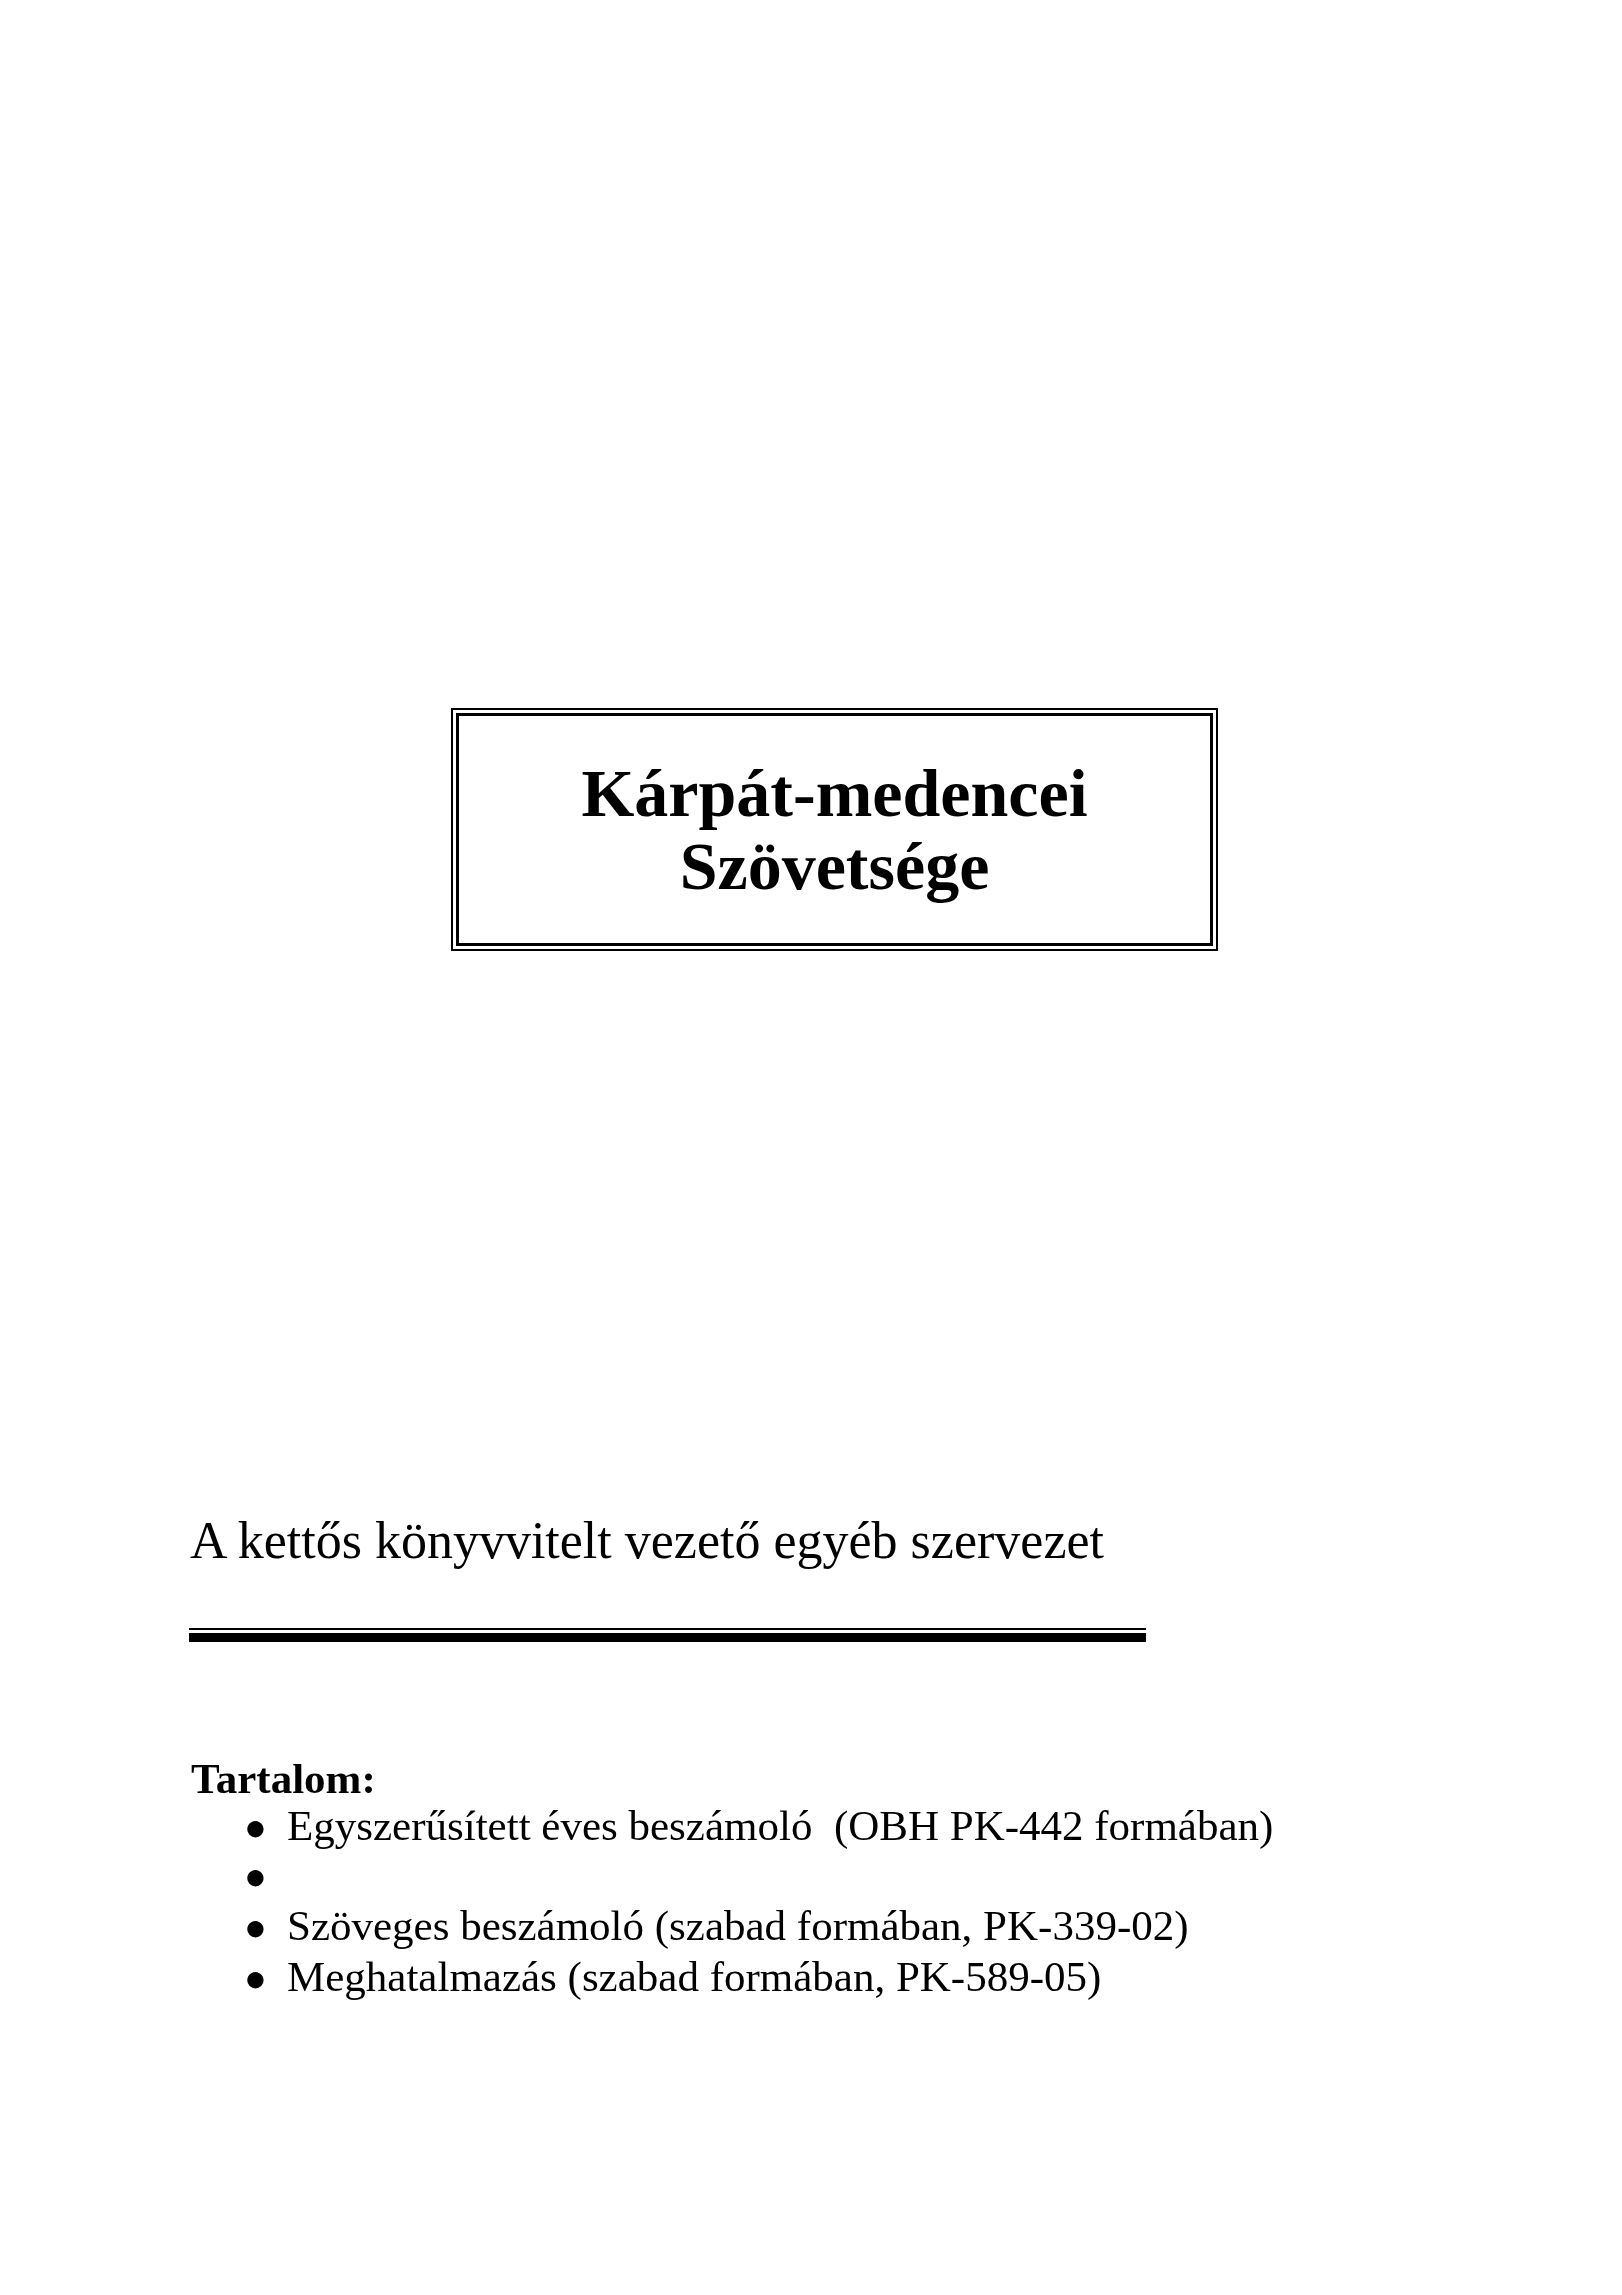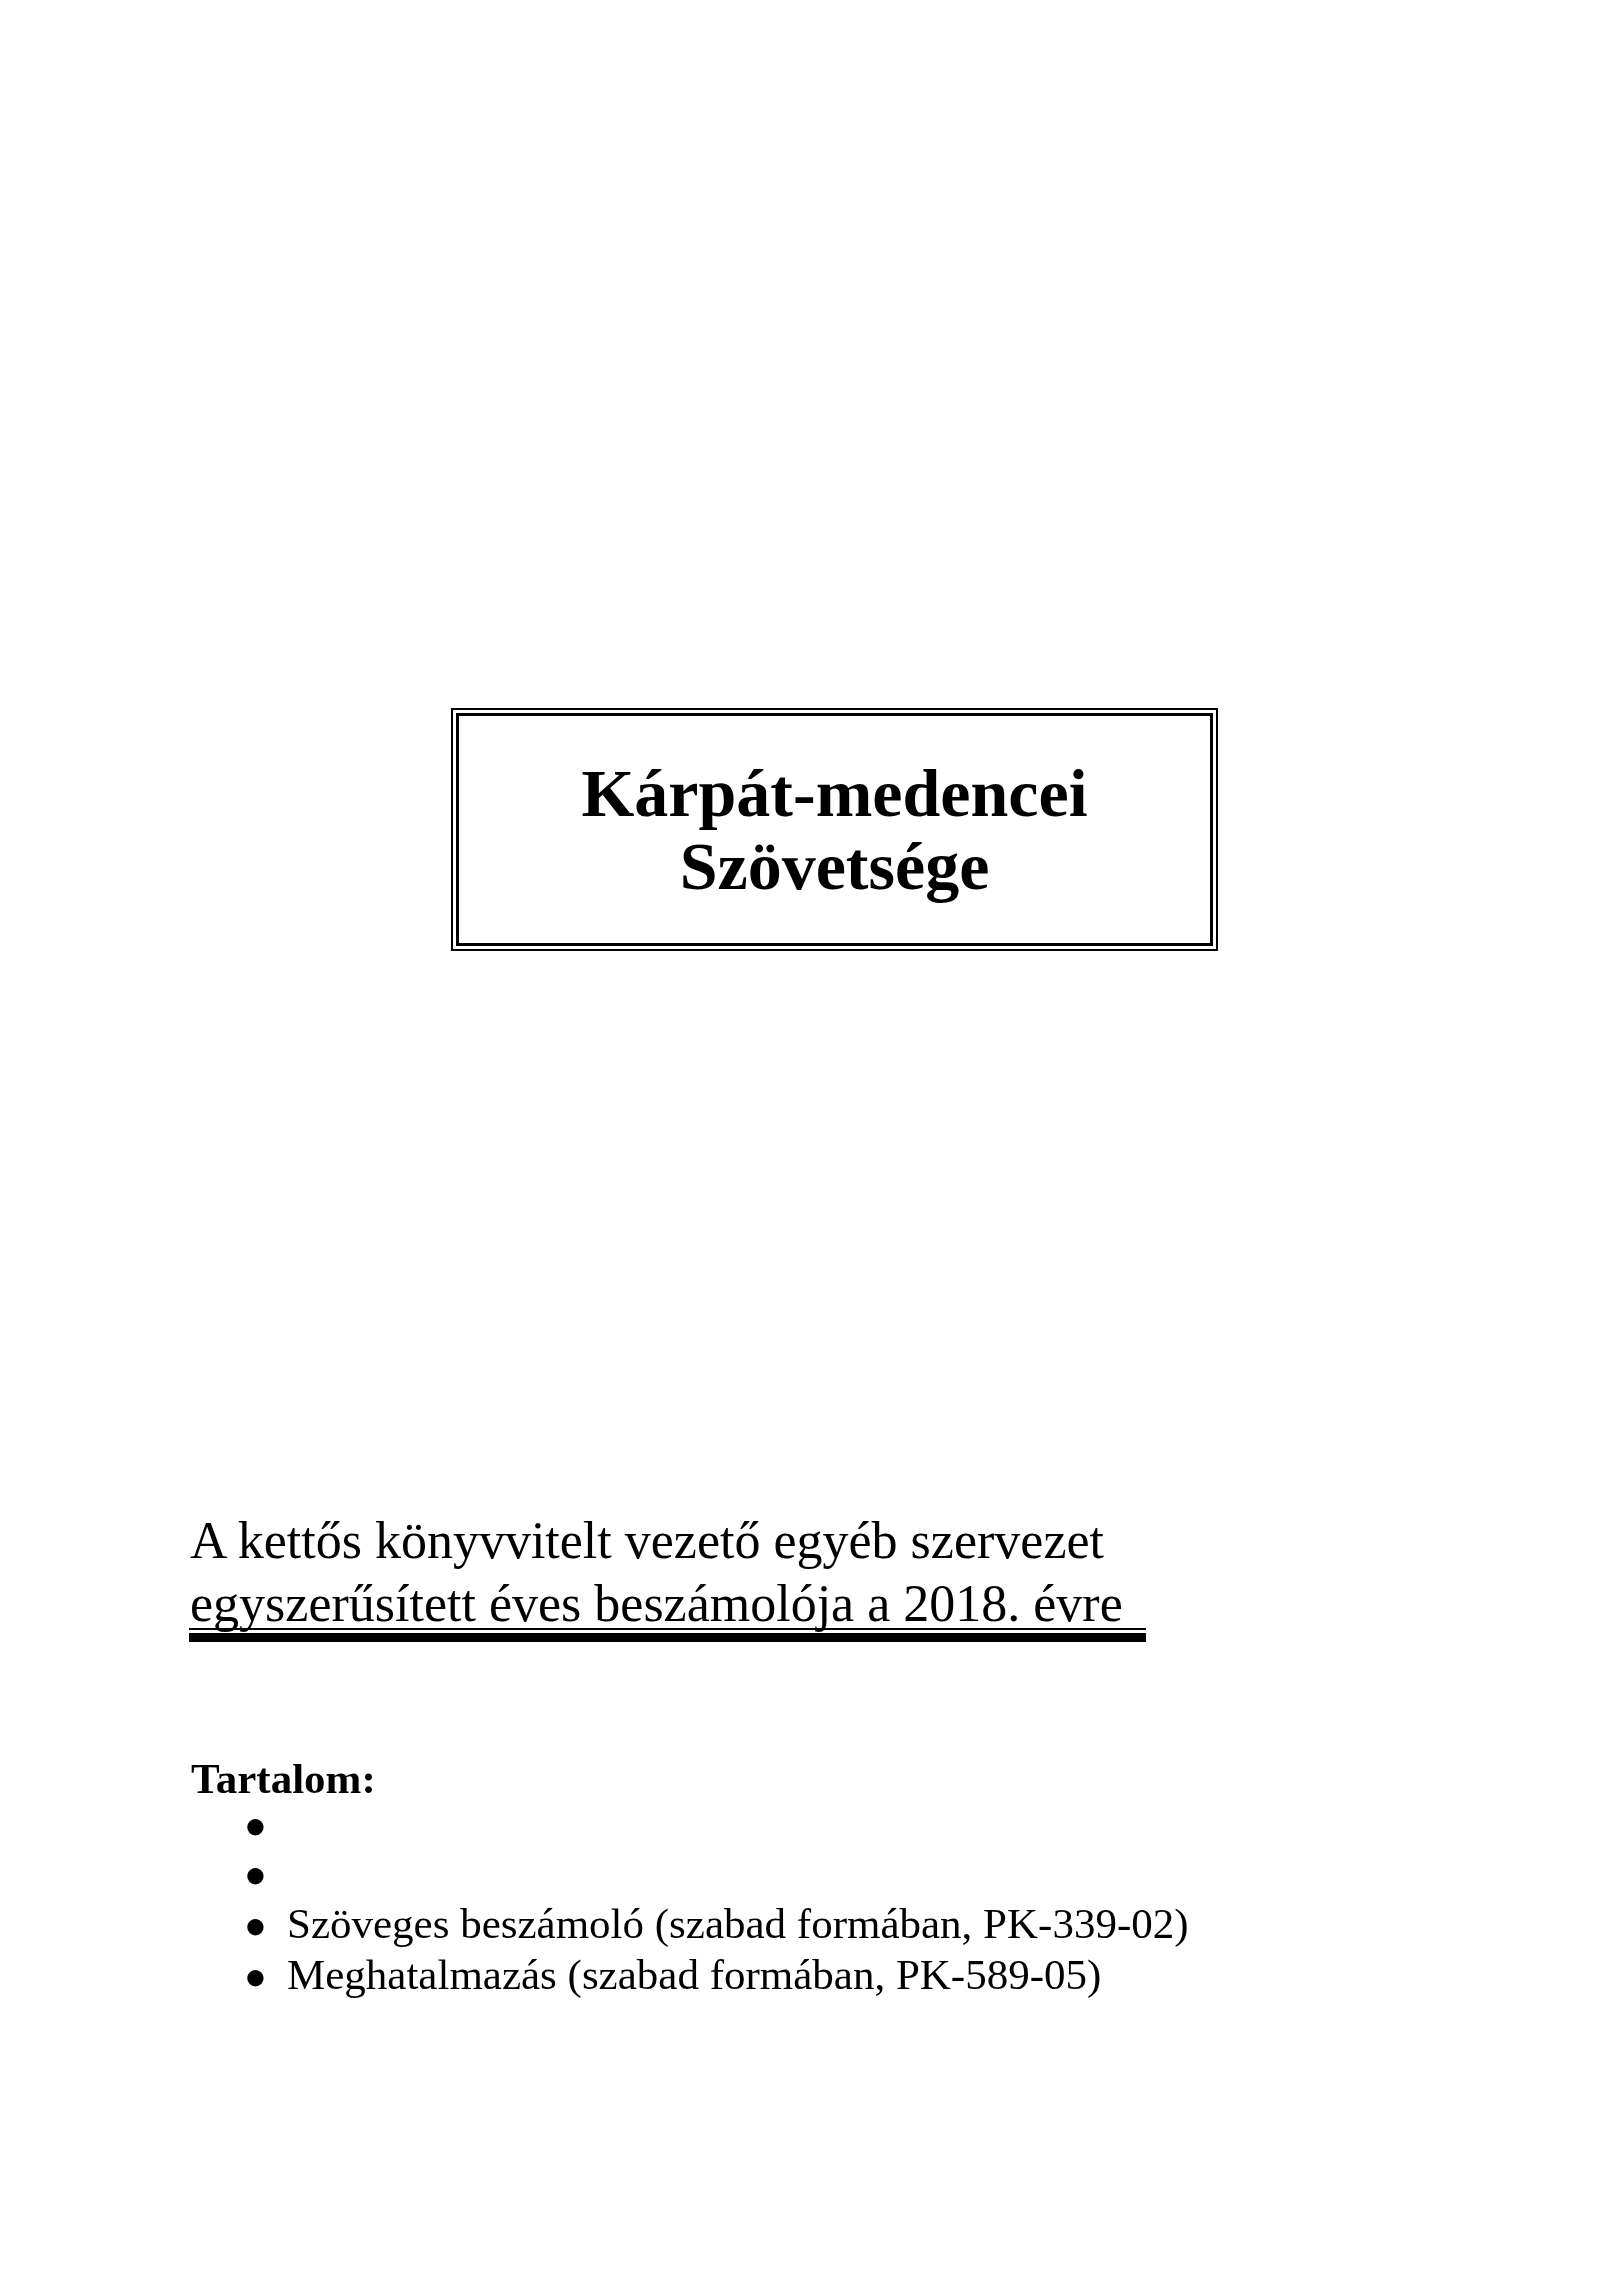--- a/index.html
+++ b/index.html
@@ -118,30 +118,30 @@
 
   <div class="title-box">
     <div class="title-box-inner">
       <div class="title-line">Kárpát-medencei</div>
       <div class="title-line">Szövetsége</div>
     </div>
   </div>
 
   <div class="main-heading">
     <div class="heading-line">A kettős könyvvitelt vezető egyéb szervezet</div>
-    <div class="heading-line">egyszerűsített éves beszámolója a 2018. évre</div>
   </div>
 
   <div class="heading-rule"></div>
 
   <div class="contents-label">Tartalom:</div>
 
   <ul class="contents-list">
     <li class="contents-item">
       <span class="bullet-glyph">●</span>
+      <span class="item-text">Egyszerűsített éves beszámoló  (OBH PK-442 formában)</span>
     </li>
     <li class="contents-item">
       <span class="bullet-glyph">●</span>
     </li>
     <li class="contents-item">
       <span class="bullet-glyph">●</span>
       <span class="item-text">Szöveges beszámoló (szabad formában, PK-339-02)</span>
     </li>
     <li class="contents-item">
       <span class="bullet-glyph">●</span>

